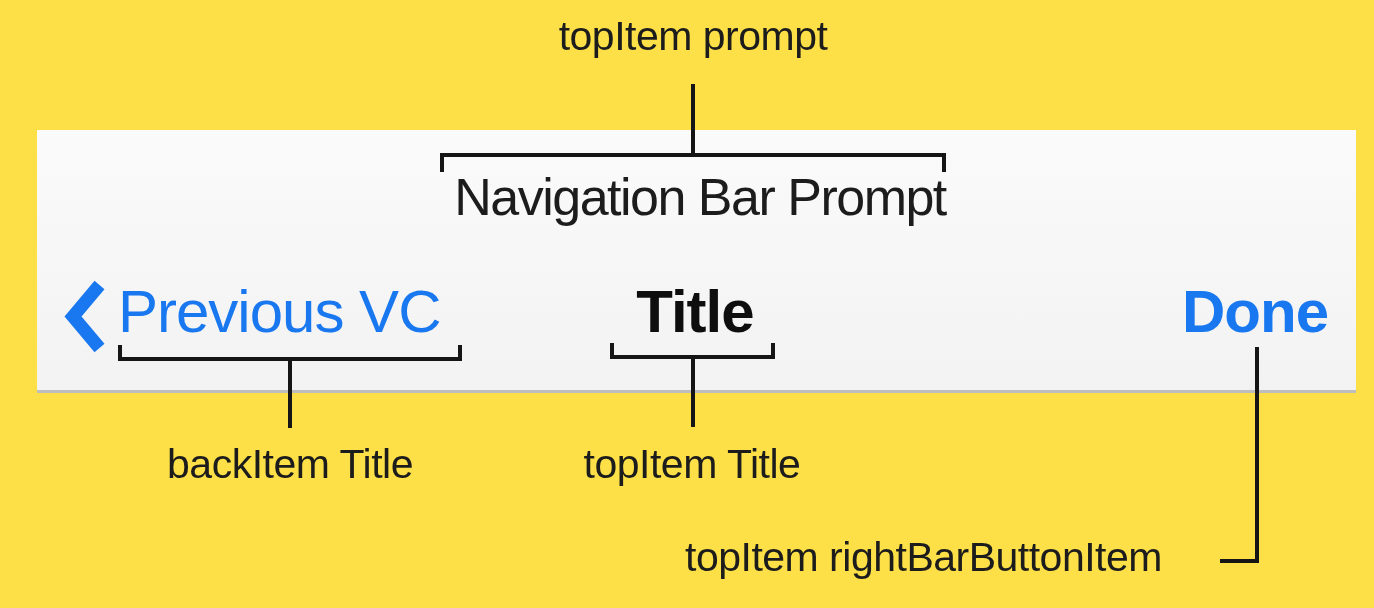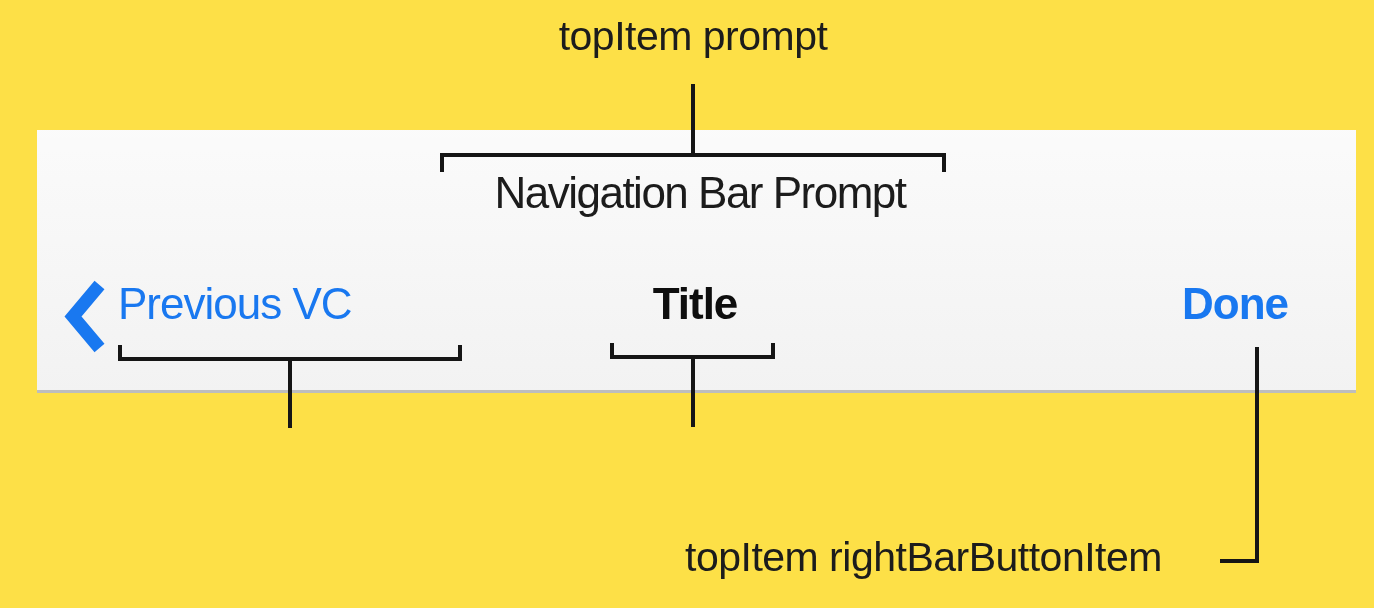--- a/index.html
+++ b/index.html
@@ -16,30 +16,30 @@
   .navbar {
     position: absolute;
     left: 37px; top: 130px;
     width: 1319px; height: 263px;
     background: var(--bar-bg, #f7f7f7);
     background-image: linear-gradient(180deg, rgba(255,255,255,0.45), rgba(0,0,0,0.018));
     border-bottom: 3px solid var(--hairline, #bdbdbd);
   }
   .nav-text {
     position: absolute;
-    font-size: 44px;
+    font-size: 60px;
     line-height: 1;
     letter-spacing: -1px;
     white-space: nowrap;
   }
   .nav-prompt {
     position: absolute;
     left: 700px; top: 171px;
     transform: translateX(-50%);
-    font-size: 44px;
+    font-size: 52px;
     line-height: 1;
     letter-spacing: -1.5px;
     color: var(--label-ink, #1c1c1c);
     white-space: nowrap;
   }
   .back-button { position: absolute; left: 62px; top: 278px; width: 392px; height: 78px; }
   .back-button .chev { position: absolute; left: 0; top: 1px; display: block; color: var(--tint, #1978f0); }
   .back-button .back-label { left: 56px; top: 4px; color: var(--tint, #1978f0); }
   .nav-title {
     left: 695px; top: 282px;
@@ -102,21 +102,23 @@
     </svg>
     <div class="nav-text back-label">Previous VC</div>
   </div>
 
   <div class="nav-text done-button">Done</div>
 
   <div class="nav-text nav-title">Title</div>
 
   <div class="brace brace-up" id="br-back"></div>
   <div class="vline" id="vl-back"></div>
+  <div class="ann center" id="ann-back">backItem Title</div>
 
   <div class="brace brace-up" id="br-title"></div>
   <div class="vline" id="vl-title"></div>
+  <div class="ann center" id="ann-title">topItem Title</div>
 
   <div class="vline" id="vl-right"></div>
   <div class="hline" id="hl-right"></div>
   <div class="ann" id="ann-right">topItem rightBarButtonItem</div>
 
 </div>
 
 </body></html>

